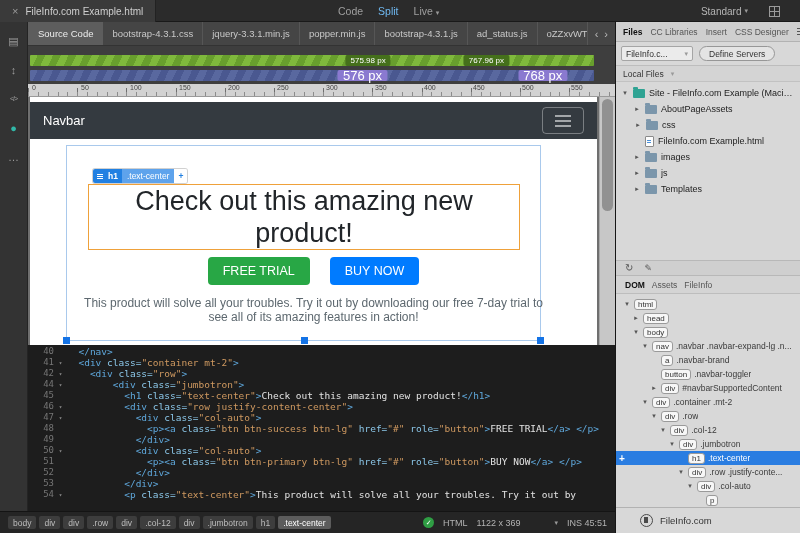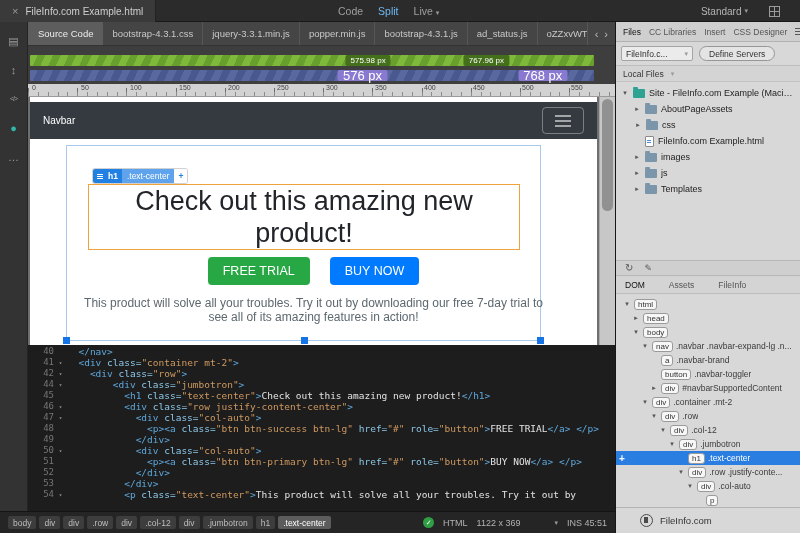--- a/index.html
+++ b/index.html
@@ -40,21 +40,21 @@
   .mq-chip { position:absolute; top:0; height:11px; transform:translateX(-50%); background:#8a79d0; color:#fff; font-size:13px; line-height:11px; padding:0 5px; border-radius:2px; white-space:nowrap; }
   
   .ruler { position:absolute; left:28px; top:84px; width:587px; height:13px; background-color:#d2d2d2; border-bottom:1px solid #9a9a9a;
     background-image:repeating-linear-gradient(90deg,#8c8c8c 0 1px,transparent 1px 9.84px),repeating-linear-gradient(90deg,#6e6e6e 0 1px,transparent 1px 49.2px);
     background-size:100% 4px,100% 8px; background-position:left bottom,left bottom; background-repeat:no-repeat,no-repeat; }
   .ruler-num { position:absolute; top:0; font-size:7px; color:#444; }
   
   .liveview { position:absolute; left:28px; top:97px; width:587px; height:248px; background:#6f6f6f; }
   .page { position:absolute; left:2px; top:0; width:567px; height:248px; background:#fff; overflow:hidden; }
   .pv-navbar { position:absolute; left:0; top:5px; width:100%; height:37px; background:#343a40; display:flex; align-items:center; padding:0 13px; }
-  .pv-brand { color:#fff; font-size:10px; }
+  .pv-brand { color:#fff; font-size:13px; }
   .pv-toggler { margin-left:auto; width:42px; height:27px; border:1px solid rgba(255,255,255,.35); border-radius:4px; display:flex; align-items:center; justify-content:center; }
   .burger { width:16px; height:2px; background:rgba(255,255,255,.55); box-shadow:0 -5px 0 rgba(255,255,255,.55), 0 5px 0 rgba(255,255,255,.55); }
   .sel-box { position:absolute; left:36px; top:48px; width:475px; height:196px; border:1px solid #a9c9ec; }
   .handle { position:absolute; width:7px; height:7px; background:#1473e6; }
   .handle.bl { left:-4px; bottom:-4px; } .handle.bc { left:calc(50% - 3px); bottom:-4px; } .handle.br { right:-4px; bottom:-4px; }
   .h1-box { position:absolute; left:58px; top:87px; width:432px; height:66px; border:1px solid #efa13a; display:flex; align-items:center; justify-content:center; text-align:center; padding:0 8px; }
   .h1-text { font-size:27px; font-weight:500; color:#212529; line-height:1.2; }
   .elem-chip { position:absolute; left:63px; top:72px; height:14px; display:flex; align-items:stretch; font-size:8.5px; border-radius:2px; overflow:hidden; box-shadow:0 0 0 1px rgba(0,0,0,.18); }
   .ec-menu { background:#2180e2; display:flex; align-items:center; padding:0 4px; }
   .ec-burger { width:6px; height:1px; background:#fff; box-shadow:0 2px 0 #fff, 0 -2px 0 #fff; }
@@ -78,39 +78,39 @@
   .statusbar { position:absolute; left:0; top:511px; width:615px; height:22px; background:#252525; border-top:1px solid #141414; display:flex; align-items:center; padding:0 8px; gap:3px; font-size:8.5px; }
   .chip { background:#3d3d3d; color:#bdbdbd; padding:1.5px 5px; border-radius:2px; white-space:nowrap; }
   .chip-active { background:#5c5c5c; color:#fff; }
   .sb-right { margin-left:auto; display:flex; align-items:center; gap:9px; color:#b3b3b3; font-size:9px; }
   .ok-badge { width:11px; height:11px; border-radius:50%; background:#2f9e44; color:#fff; font-size:7px; display:flex; align-items:center; justify-content:center; }
   .sb-view { display:flex; align-items:center;gap:31px; }
   
   .rightpanel { position:absolute; left:615px; top:22px; width:185px; height:511px; background:#d8d8d8; border-left:1px solid #161616; display:flex; flex-direction:column; color:#2e2e2e; }
   .rp-tabs { height:20px; flex:none; display:flex; align-items:center; gap:8px; padding:0 7px; background:#cfcfcf; border-bottom:1px solid #b2b2b2; font-size:8.5px; }
   .ptab { color:#555; white-space:nowrap; }
-  .ptab.active { color:#101010; font-weight:normal; }
+  .ptab.active { color:#101010; font-weight:bold; }
   .mini-burger { width:9px; height:1.5px; background:#555; box-shadow:0 3px 0 #555, 0 -3px 0 #555; margin-left:auto; flex:none; }
   .rp-controls { height:24px; flex:none; display:flex; align-items:center; gap:6px; padding:0 5px; border-bottom:1px solid #bdbdbd; }
   .site-select { width:72px; height:15px; background:#ebebeb; border:1px solid #a5a5a5; border-radius:2px; display:flex; align-items:center; justify-content:space-between; padding:0 4px; font-size:8.5px; }
   .define-btn { height:15px; border:1px solid #979797; border-radius:8px; padding:0 9px; display:flex; align-items:center; font-size:8.5px; background:#e4e4e4; color:#333; }
   .rp-localfiles { height:16px; flex:none; display:flex; align-items:center; gap:4px; padding:0 7px; border-bottom:1px solid #c2c2c2; font-size:8.5px; color:#333; background:#d4d4d4; }
   .files-tree { height:178px; flex:none; overflow:hidden; padding-top:3px; }
   .ftree-row { height:16px; display:flex; align-items:center; gap:4px; padding-right:4px; }
   .arr { width:8px; color:#555; font-size:7px; text-align:center; flex:none; }
   .fticon { width:12px; height:9px; flex:none; position:relative; border-radius:1px; }
   .folder-icon { background:#7b96ab; }
   .folder-icon::before, .site-icon::before { content:""; position:absolute; left:0; top:-2px; width:5px; height:2px; background:inherit; border-radius:1px 1px 0 0; }
   .site-icon { background:#2fa393; }
   .file-icon { width:9px; height:11px; background:#fdfdfd; border:1px solid #8a8a8a; border-radius:1px; }
   .file-icon::after { content:""; position:absolute; left:1px; top:3px; width:4px; height:1px; background:#4a90d9; box-shadow:0 2px 0 #4a90d9; }
   .ftlabel { font-size:9px; color:#222; white-space:nowrap; overflow:hidden; text-overflow:ellipsis; }
   .rp-tools { height:16px; flex:none; display:flex; align-items:center; gap:11px; padding:0 9px; background:#cfcfcf; border-top:1px solid #b8b8b8; border-bottom:1px solid #b8b8b8; color:#555; font-size:10px; }
   .rp-tools span { line-height:14px; }
-  .dom-tabs { height:18px; flex:none; display:flex; align-items:center; gap:24px; padding:0 9px; background:#d4d4d4; border-bottom:1px solid #bdbdbd; font-size:8.5px; }
+  .dom-tabs { height:18px; flex:none; display:flex; align-items:center; gap:7px; padding:0 9px; background:#d4d4d4; border-bottom:1px solid #bdbdbd; font-size:8.5px; }
   .dom-tree { flex:1; overflow:hidden; padding-top:3px; }
   .dtree-row { height:14px; display:flex; align-items:center; gap:3px; padding-right:2px; position:relative; }
   .dtree-row.selected { background:#2a7de1; }
   .dind { flex:none; }
   .dchip { flex:none; border:1px solid #9a9a9a; background:#f7f7f7; color:#333; border-radius:3px; font-size:8px; line-height:9px; padding:0 3px; height:11px; display:flex; align-items:center; }
   .dcls { font-size:8.5px; color:#3a3a3a; white-space:nowrap; overflow:hidden; }
   .selected .dcls { color:#fff; }
   .selected .arr { color:#fff; }
   .dplus { position:absolute; left:3px; color:#fff; font-size:10px; font-weight:bold; }
   .rp-footer { height:26px; flex:none; display:flex; align-items:center; gap:7px; padding:0 24px; border-top:1px solid #b2b2b2; background:#d8d8d8; }

